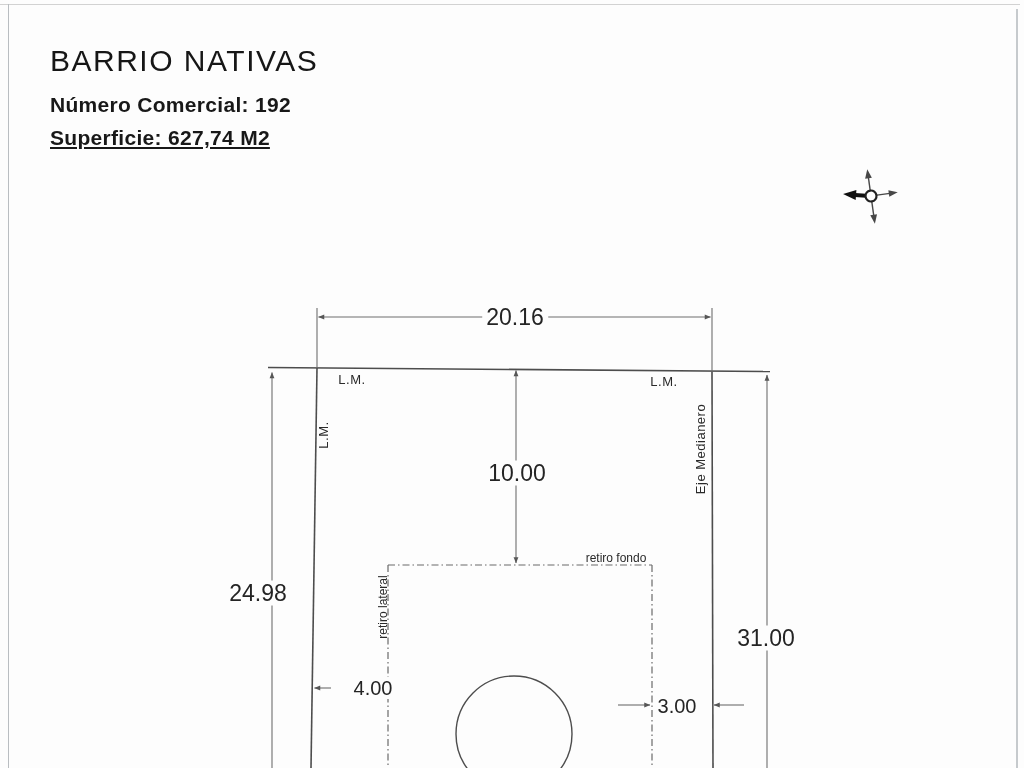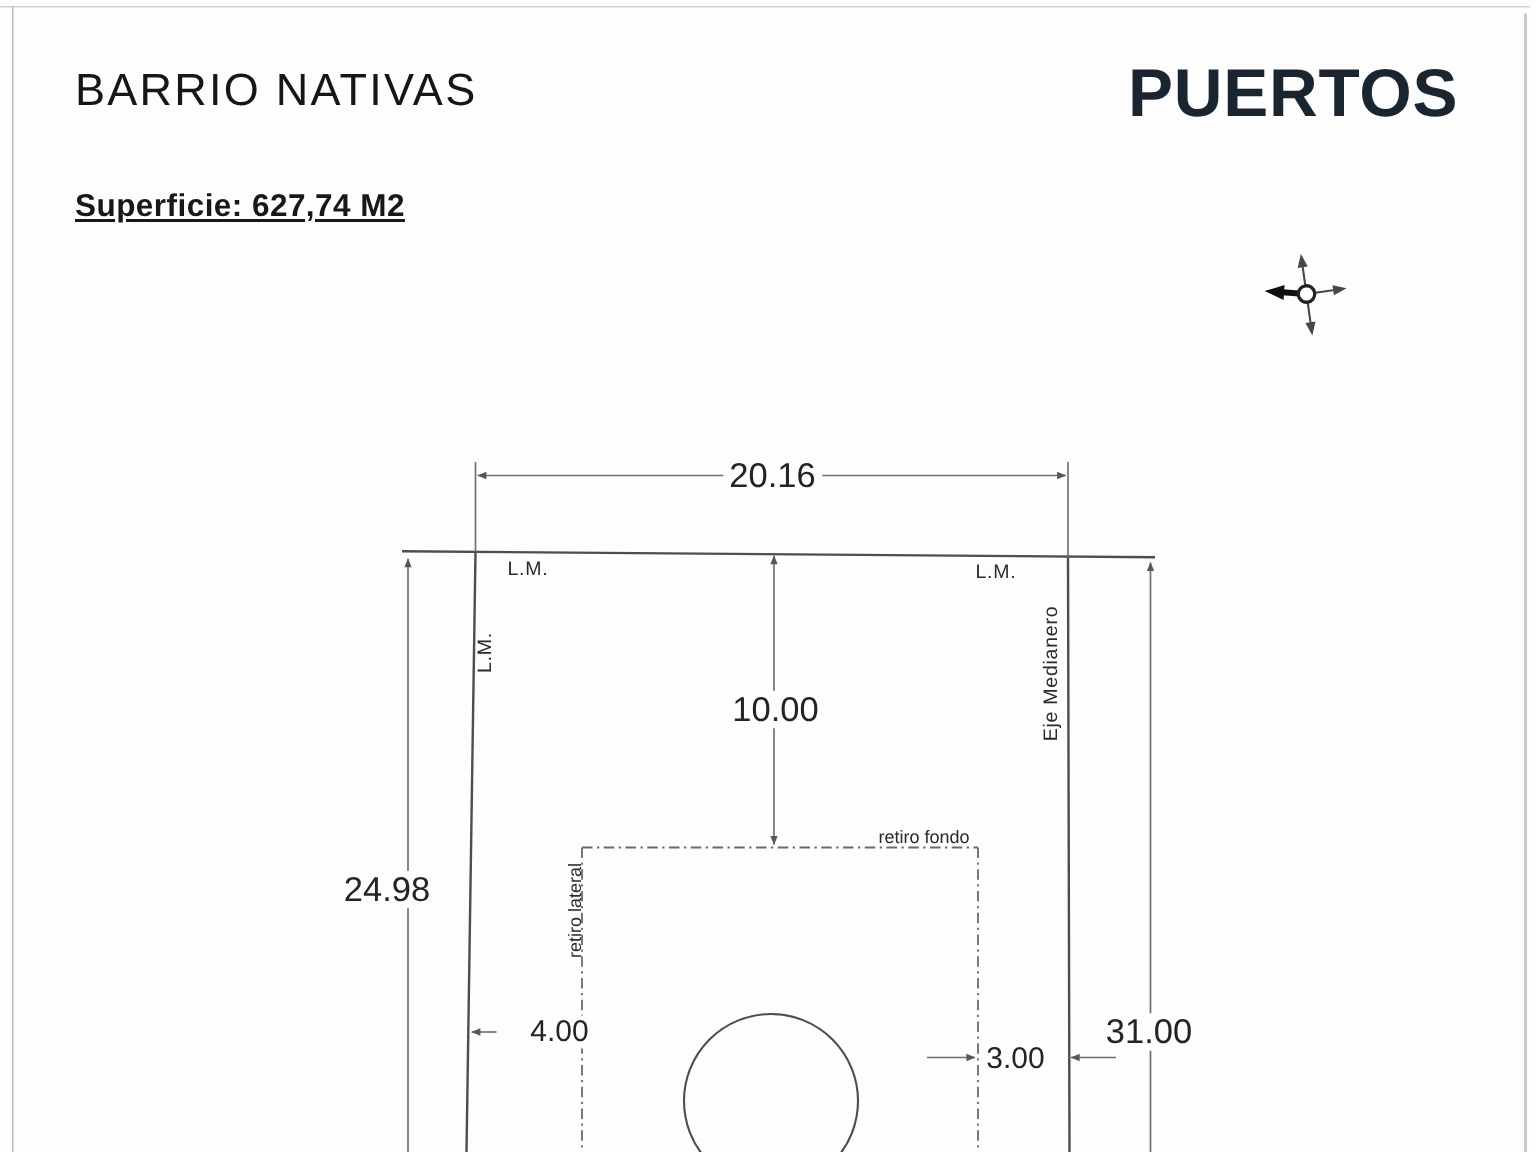--- a/index.html
+++ b/index.html
@@ -39,22 +39,22 @@
 </head>
 <body>
 
 <div class="page">
 
   <div class="frame top"></div>
   <div class="frame left"></div>
   <div class="frame right"></div>
 
   <div class="title">BARRIO NATIVAS</div>
+  <div class="subline num">Número Comercial: 192</div>
   <div class="subline sup">Superficie: 627,74 M2</div>
-  <div class="brand">PUERTOS</div>
 
   <svg class="plan" width="1024" height="768" viewBox="0 0 1024 768">
     <defs>
       <marker id="arr" viewBox="0 0 10 10" refX="9.5" refY="5" markerWidth="10" markerHeight="5.5" orient="auto-start-reverse">
         <path d="M0,1 L10,5 L0,9 z" fill="#565656"></path>
       </marker>
     </defs>
 
     <g stroke="#4d4d4d" stroke-width="1.6" fill="none">
       <path d="M268,367.5 L770,371.5"></path>
@@ -102,21 +102,21 @@
         <line x1="-5" y1="0" x2="-16" y2="0" stroke="#101010" stroke-width="4"></line>
         <polygon points="-28,0 -15,-5 -15,5" fill="#101010"></polygon>
       </g>
       <circle cx="0" cy="0" r="5.5" fill="#ffffff" stroke="#222222" stroke-width="2.2"></circle>
     </g>
   </svg>
 
   <div class="lbl dim-lg" style="left:515px;top:317px;">20.16</div>
   <div class="lbl dim-lg" style="left:517px;top:473px;">10.00</div>
   <div class="lbl dim-lg" style="left:258px;top:593px;">24.98</div>
-  <div class="lbl dim-lg" style="left:766px;top:688px;">31.00</div>
+  <div class="lbl dim-lg" style="left:766px;top:638px;">31.00</div>
   <div class="lbl dim-sm" style="left:348px;top:688px;margin-left:25px;">4.00</div>
   <div class="lbl dim-sm" style="left:677px;top:706px;">3.00</div>
 
   <div class="lbl tag" style="left:352px;top:379px;">L.M.</div>
   <div class="lbl tag" style="left:664px;top:381px;">L.M.</div>
   <div class="lbl tag rot" style="left:323px;top:435px;">L.M.</div>
   <div class="lbl tag rot" style="left:700px;top:449px;">Eje Medianero</div>
   <div class="lbl tag-sm" style="left:616px;top:558px;">retiro fondo</div>
   <div class="lbl tag-sm rot" style="left:383px;top:607px;">retiro lateral</div>
 

